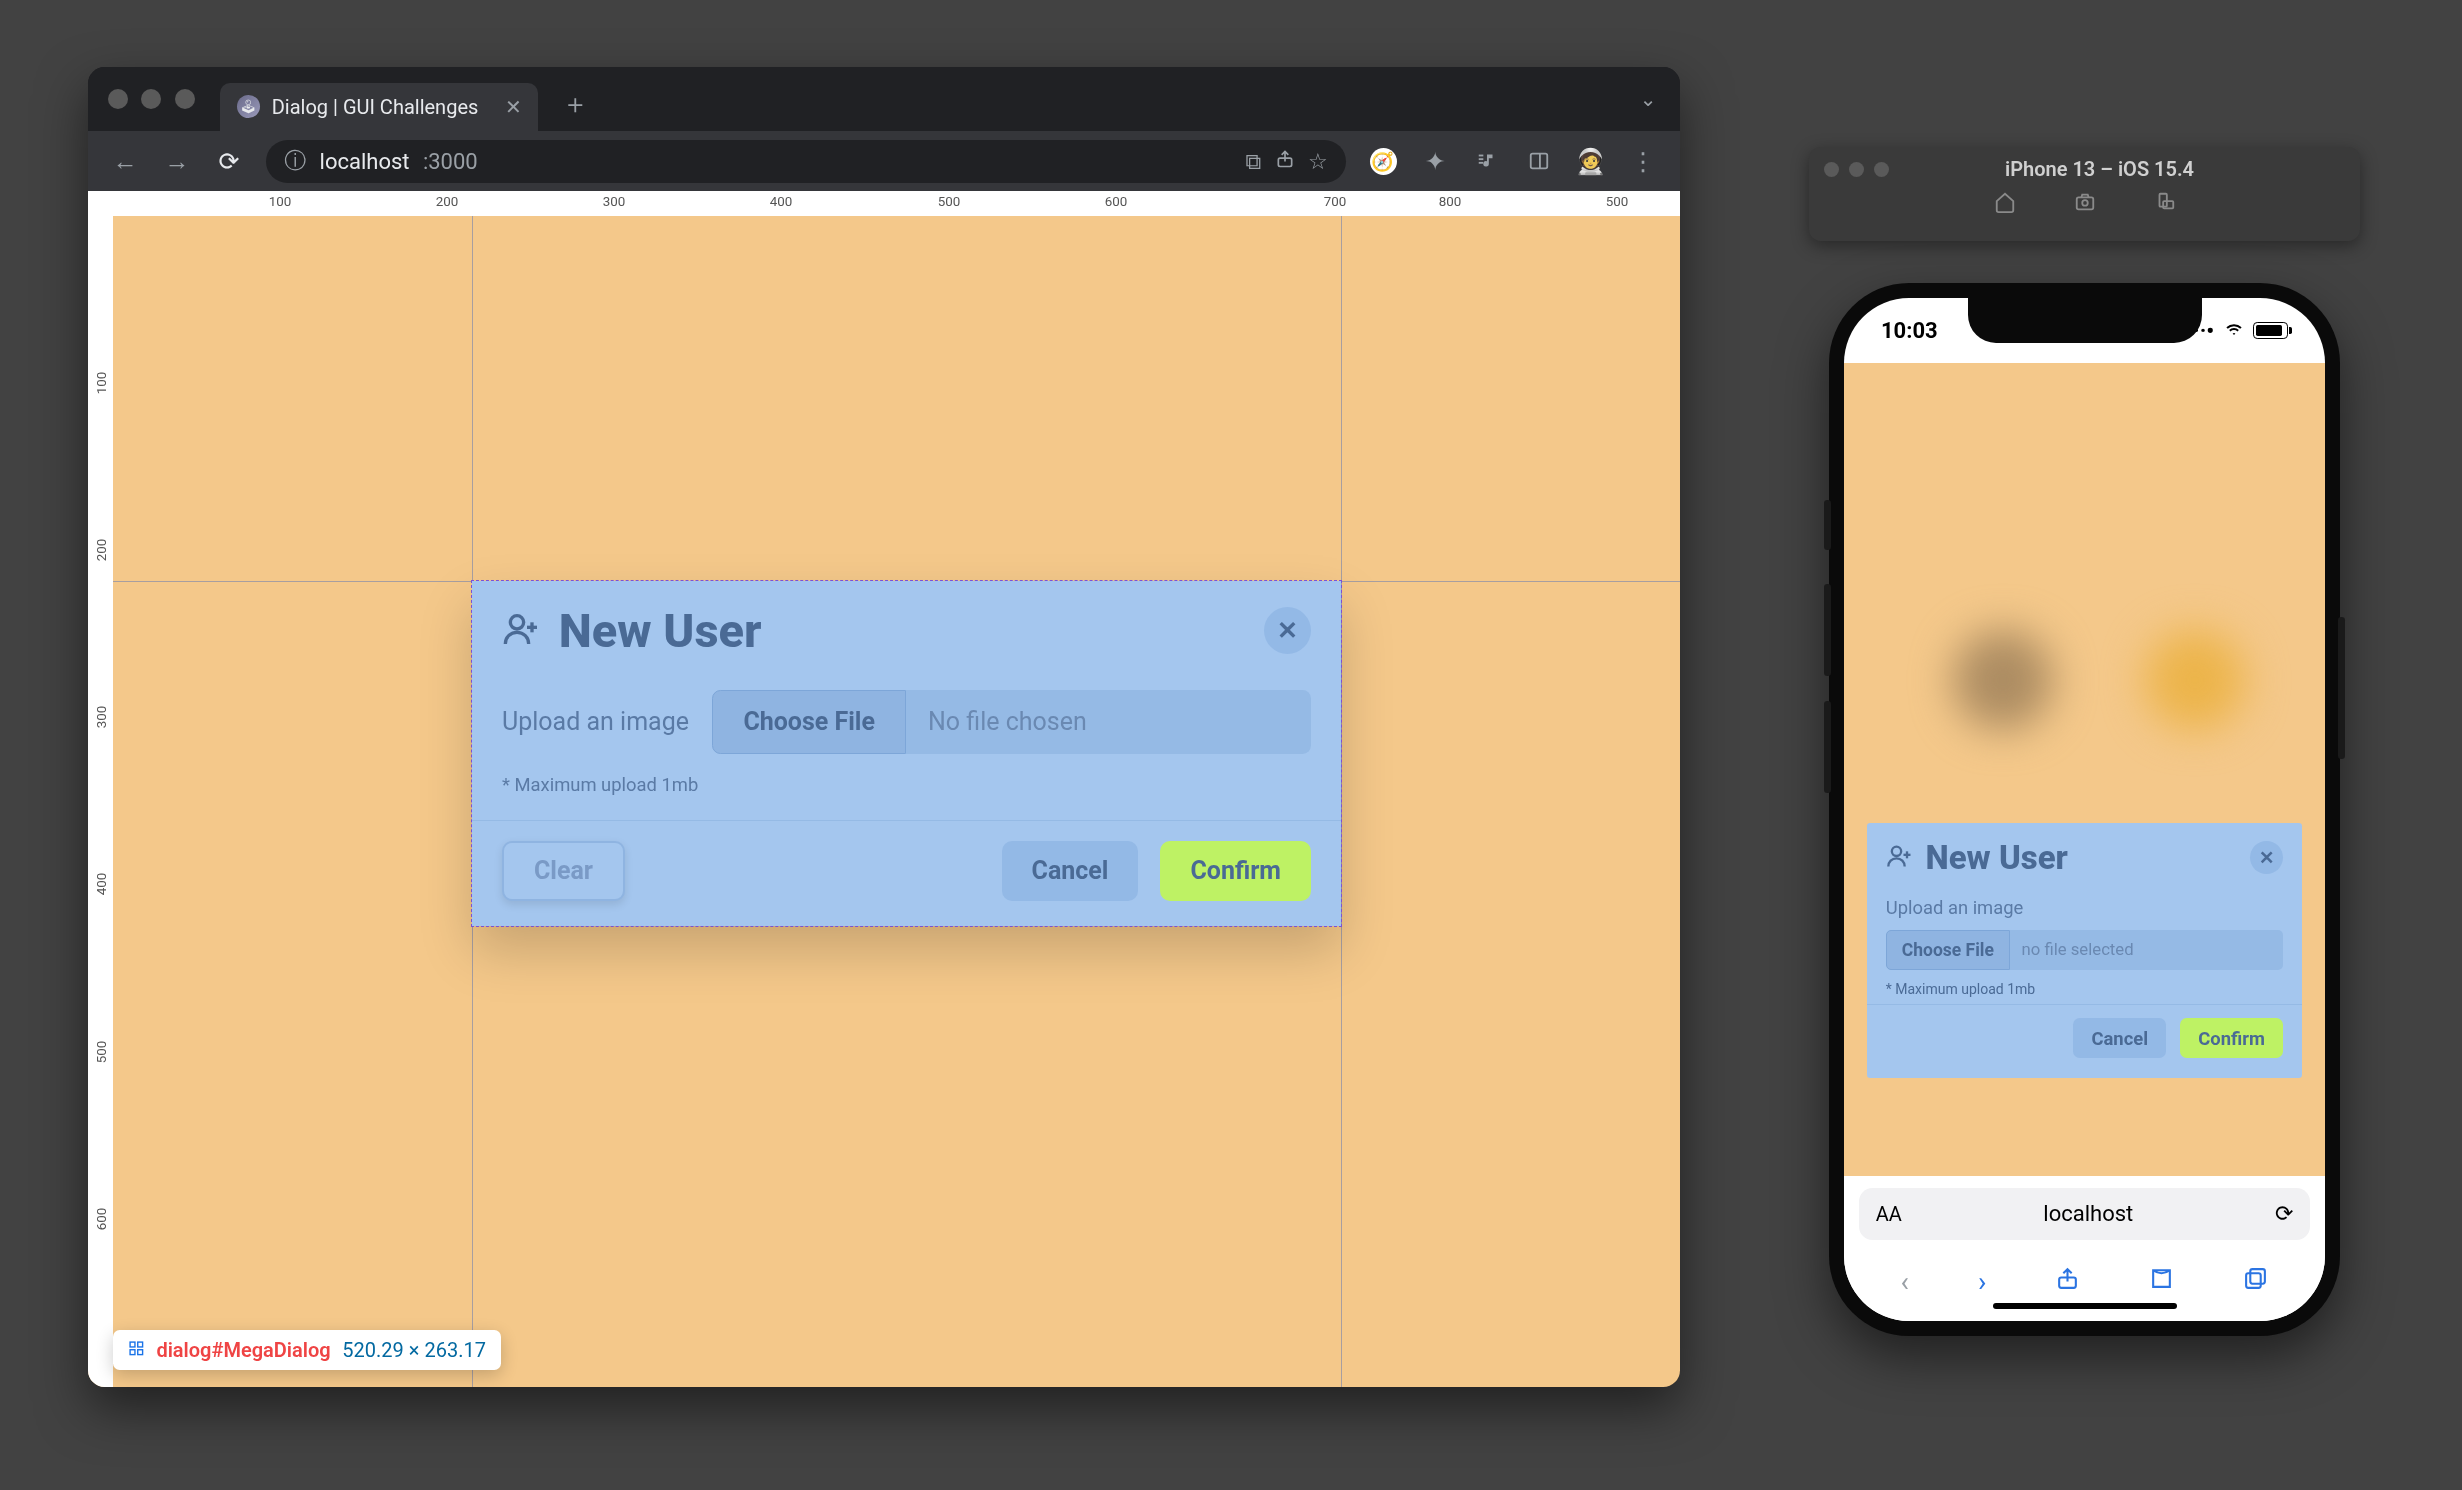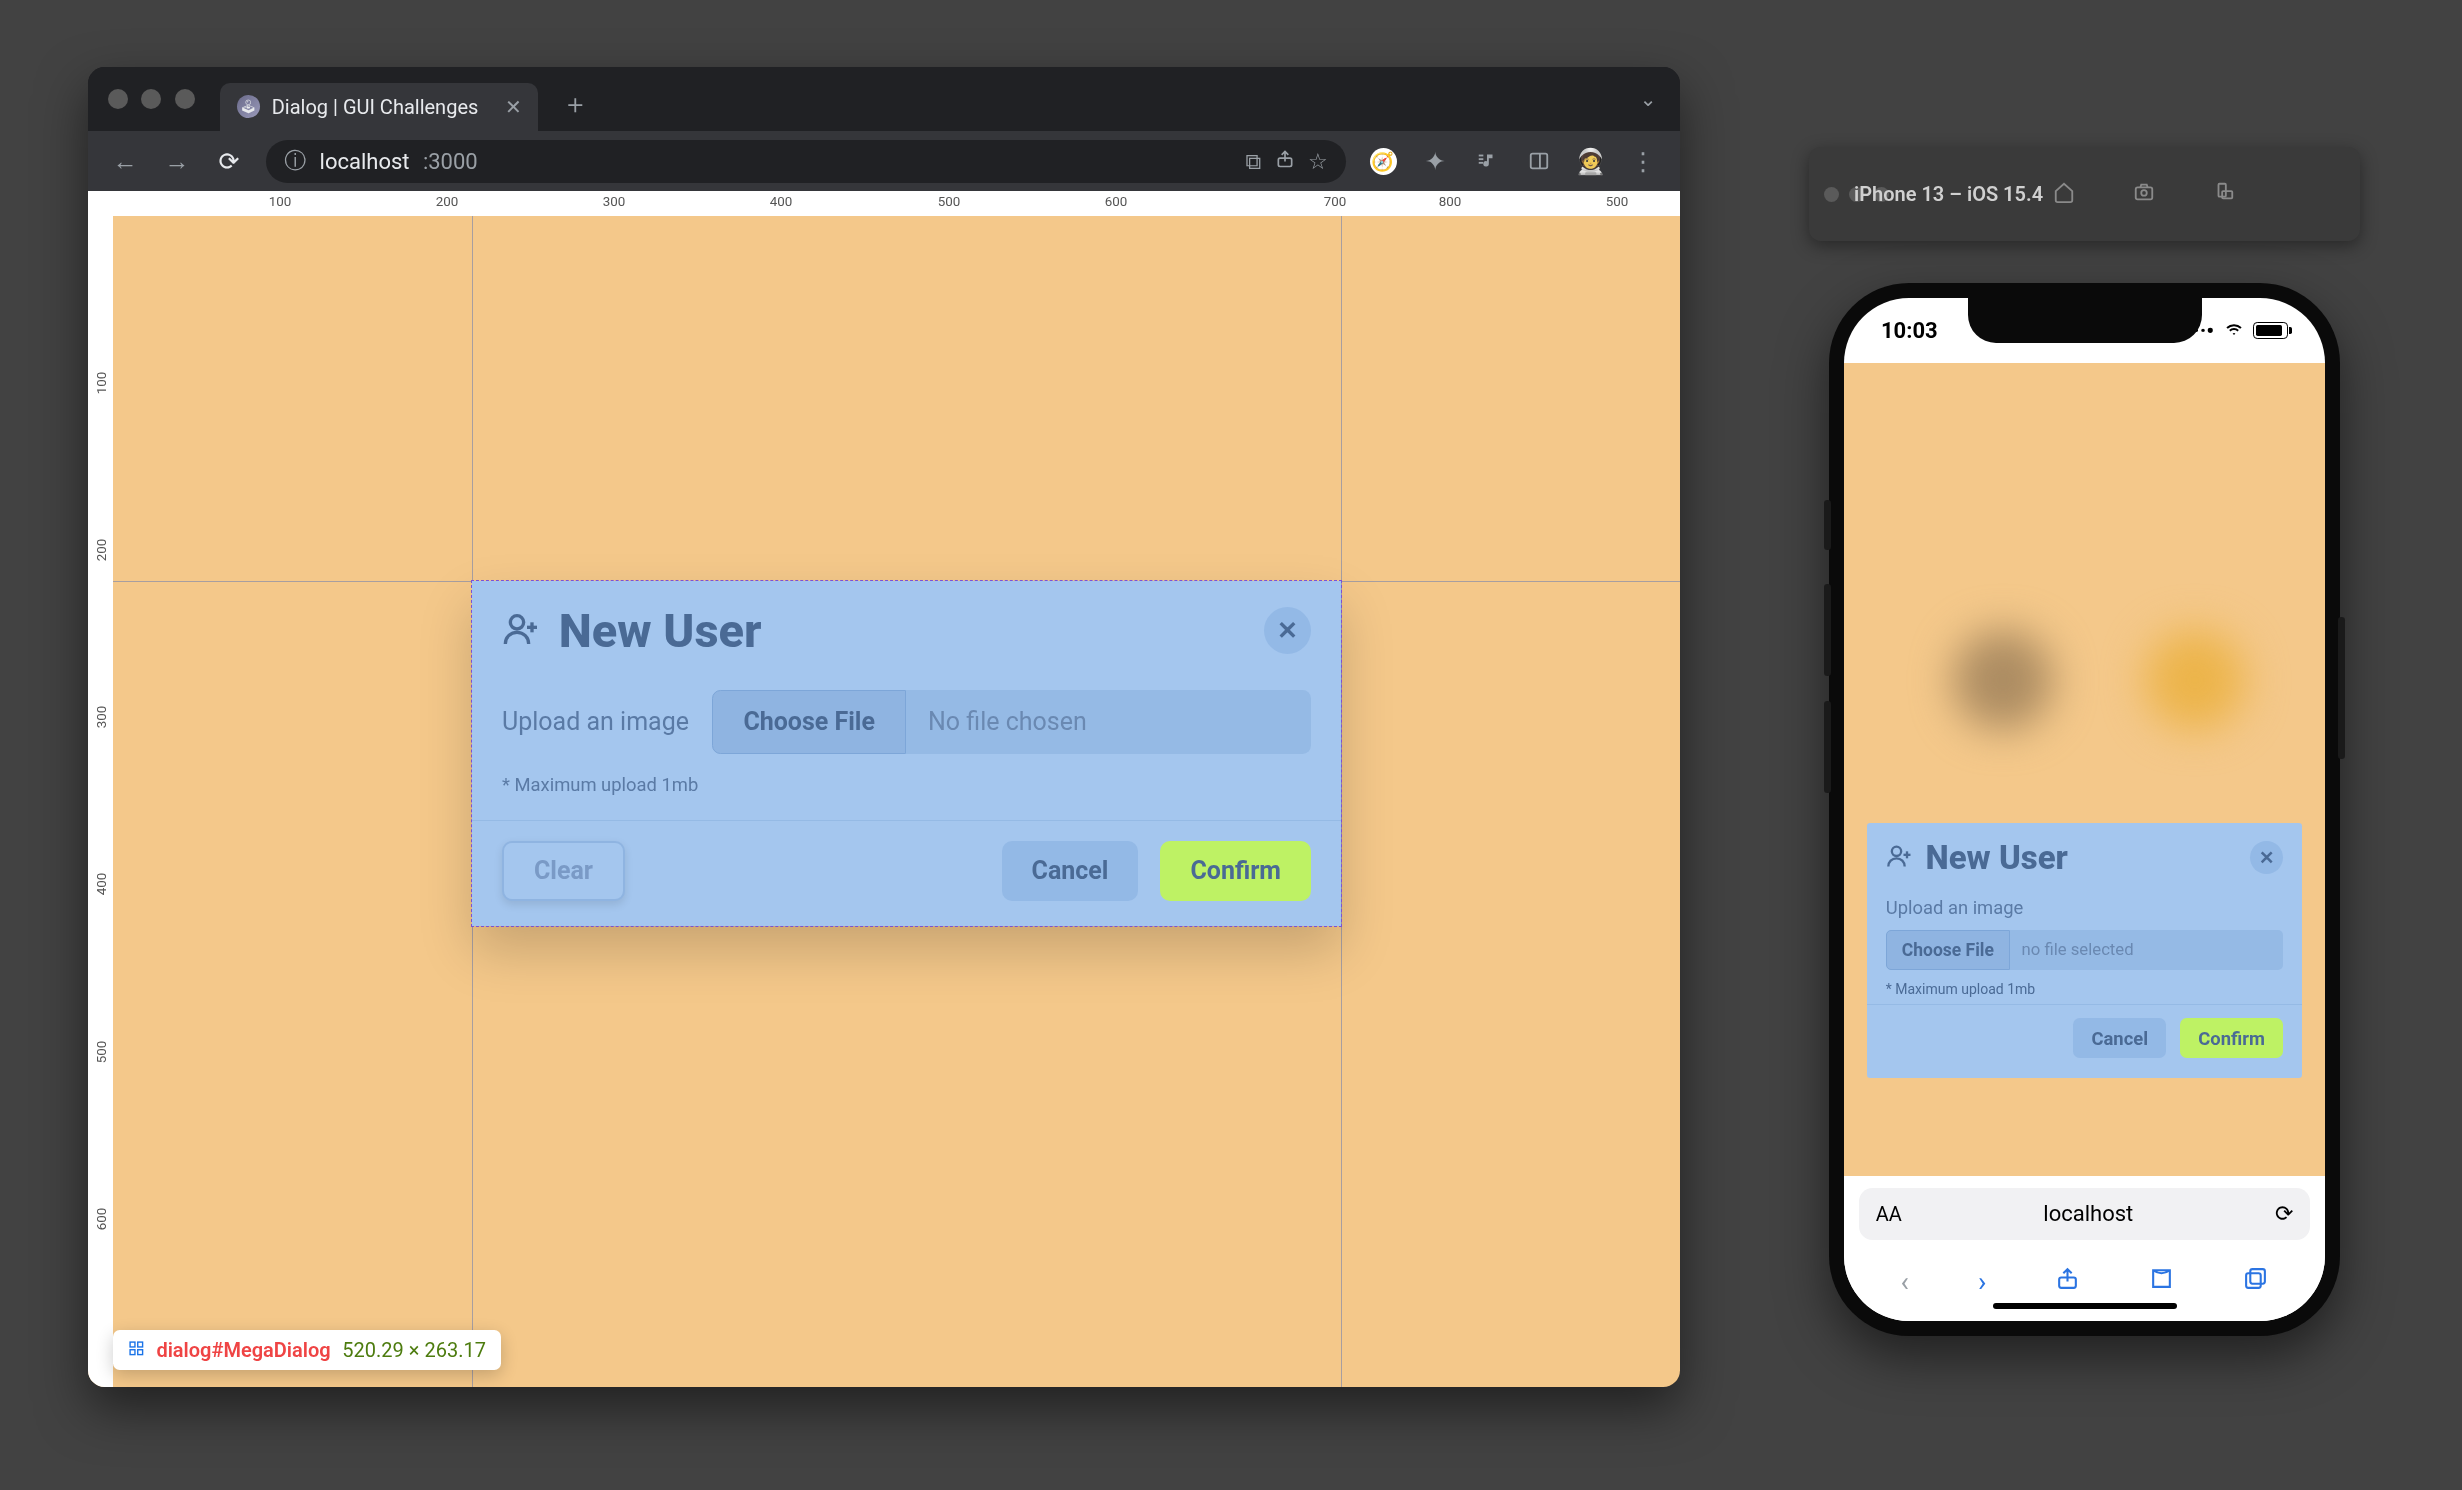--- a/index.html
+++ b/index.html
@@ -215,33 +215,33 @@
 .element-tooltip {
   position:absolute; left:25px; bottom:16.7px;
   background:#fff; border-radius:6.7px;
   display:flex; align-items:center; gap:11.7px;
   padding: 8.4px 15px;
   box-shadow: 0 5px 16.7px rgba(0,0,0,0.2);
   font-size: 20px;
 }
 .element-tooltip .grid-icon { color:#1a73e8; font-size:16.7px; }
 .element-tooltip .selector { color:#ef4444; font-weight:600; }
-.element-tooltip .dims { color:#4d7c0f; }
+.element-tooltip .dims { color:#0369a1; }
 
 
 .sim-wrap {
   position:absolute;
   left: 1809px; top: 147px;
   width: 551px;
 }
 .sim-titlebar {
   height: 94px;
   background: #3a3a3a;
   border-radius: 11.7px;
-  display:flex; flex-direction:row;
+  display:flex; flex-direction:column;
   padding: 10px 15px;
   gap: 10px;
   box-shadow: 0 5px 16.7px rgba(0,0,0,0.4);
 }
 .sim-title-row { display:flex; align-items:center; gap:10px; }
 .sim-lights { display:flex; gap:10px; }
 .sim-lights span { width:15px; height:15px; border-radius:50%; background:#5a5a5a; }
 .sim-title { flex:1; text-align:center; color:#d0d0d0; font-size:20px; font-weight:600; margin-left:-45px; }
 .sim-tool-row { display:flex; align-items:center; justify-content:center; gap:58px; color:#8a8a8a; font-size:22px; }
 

